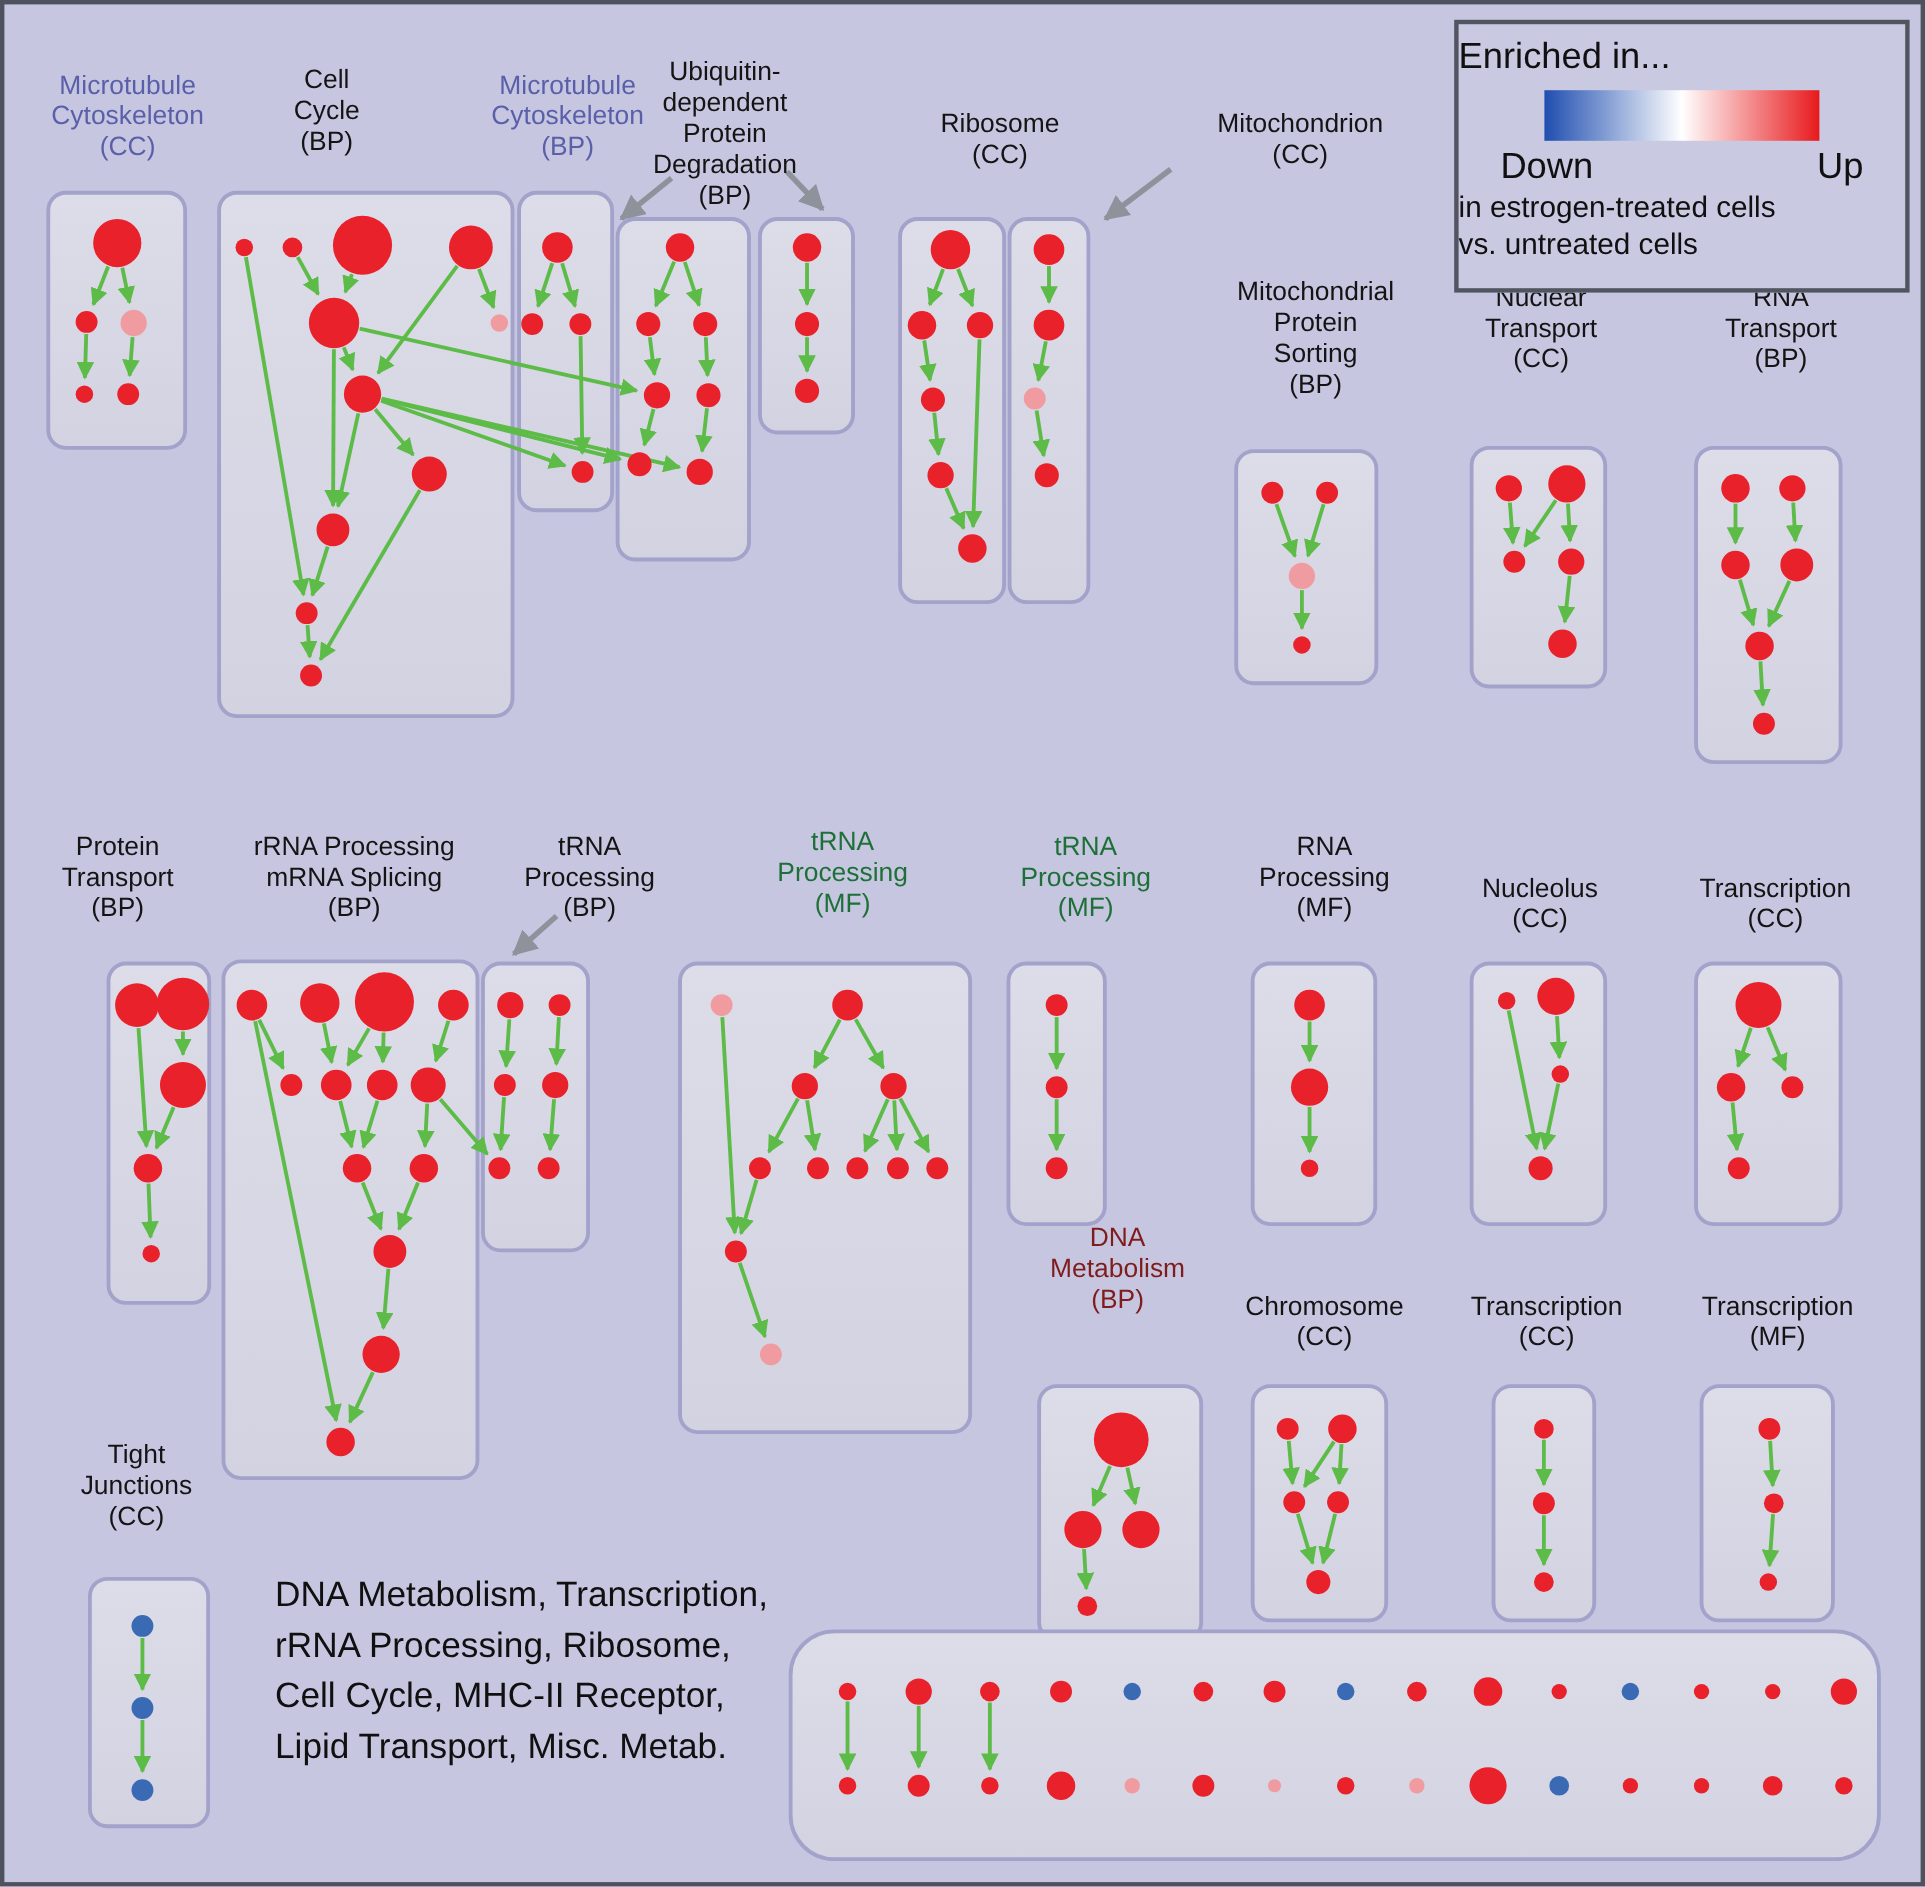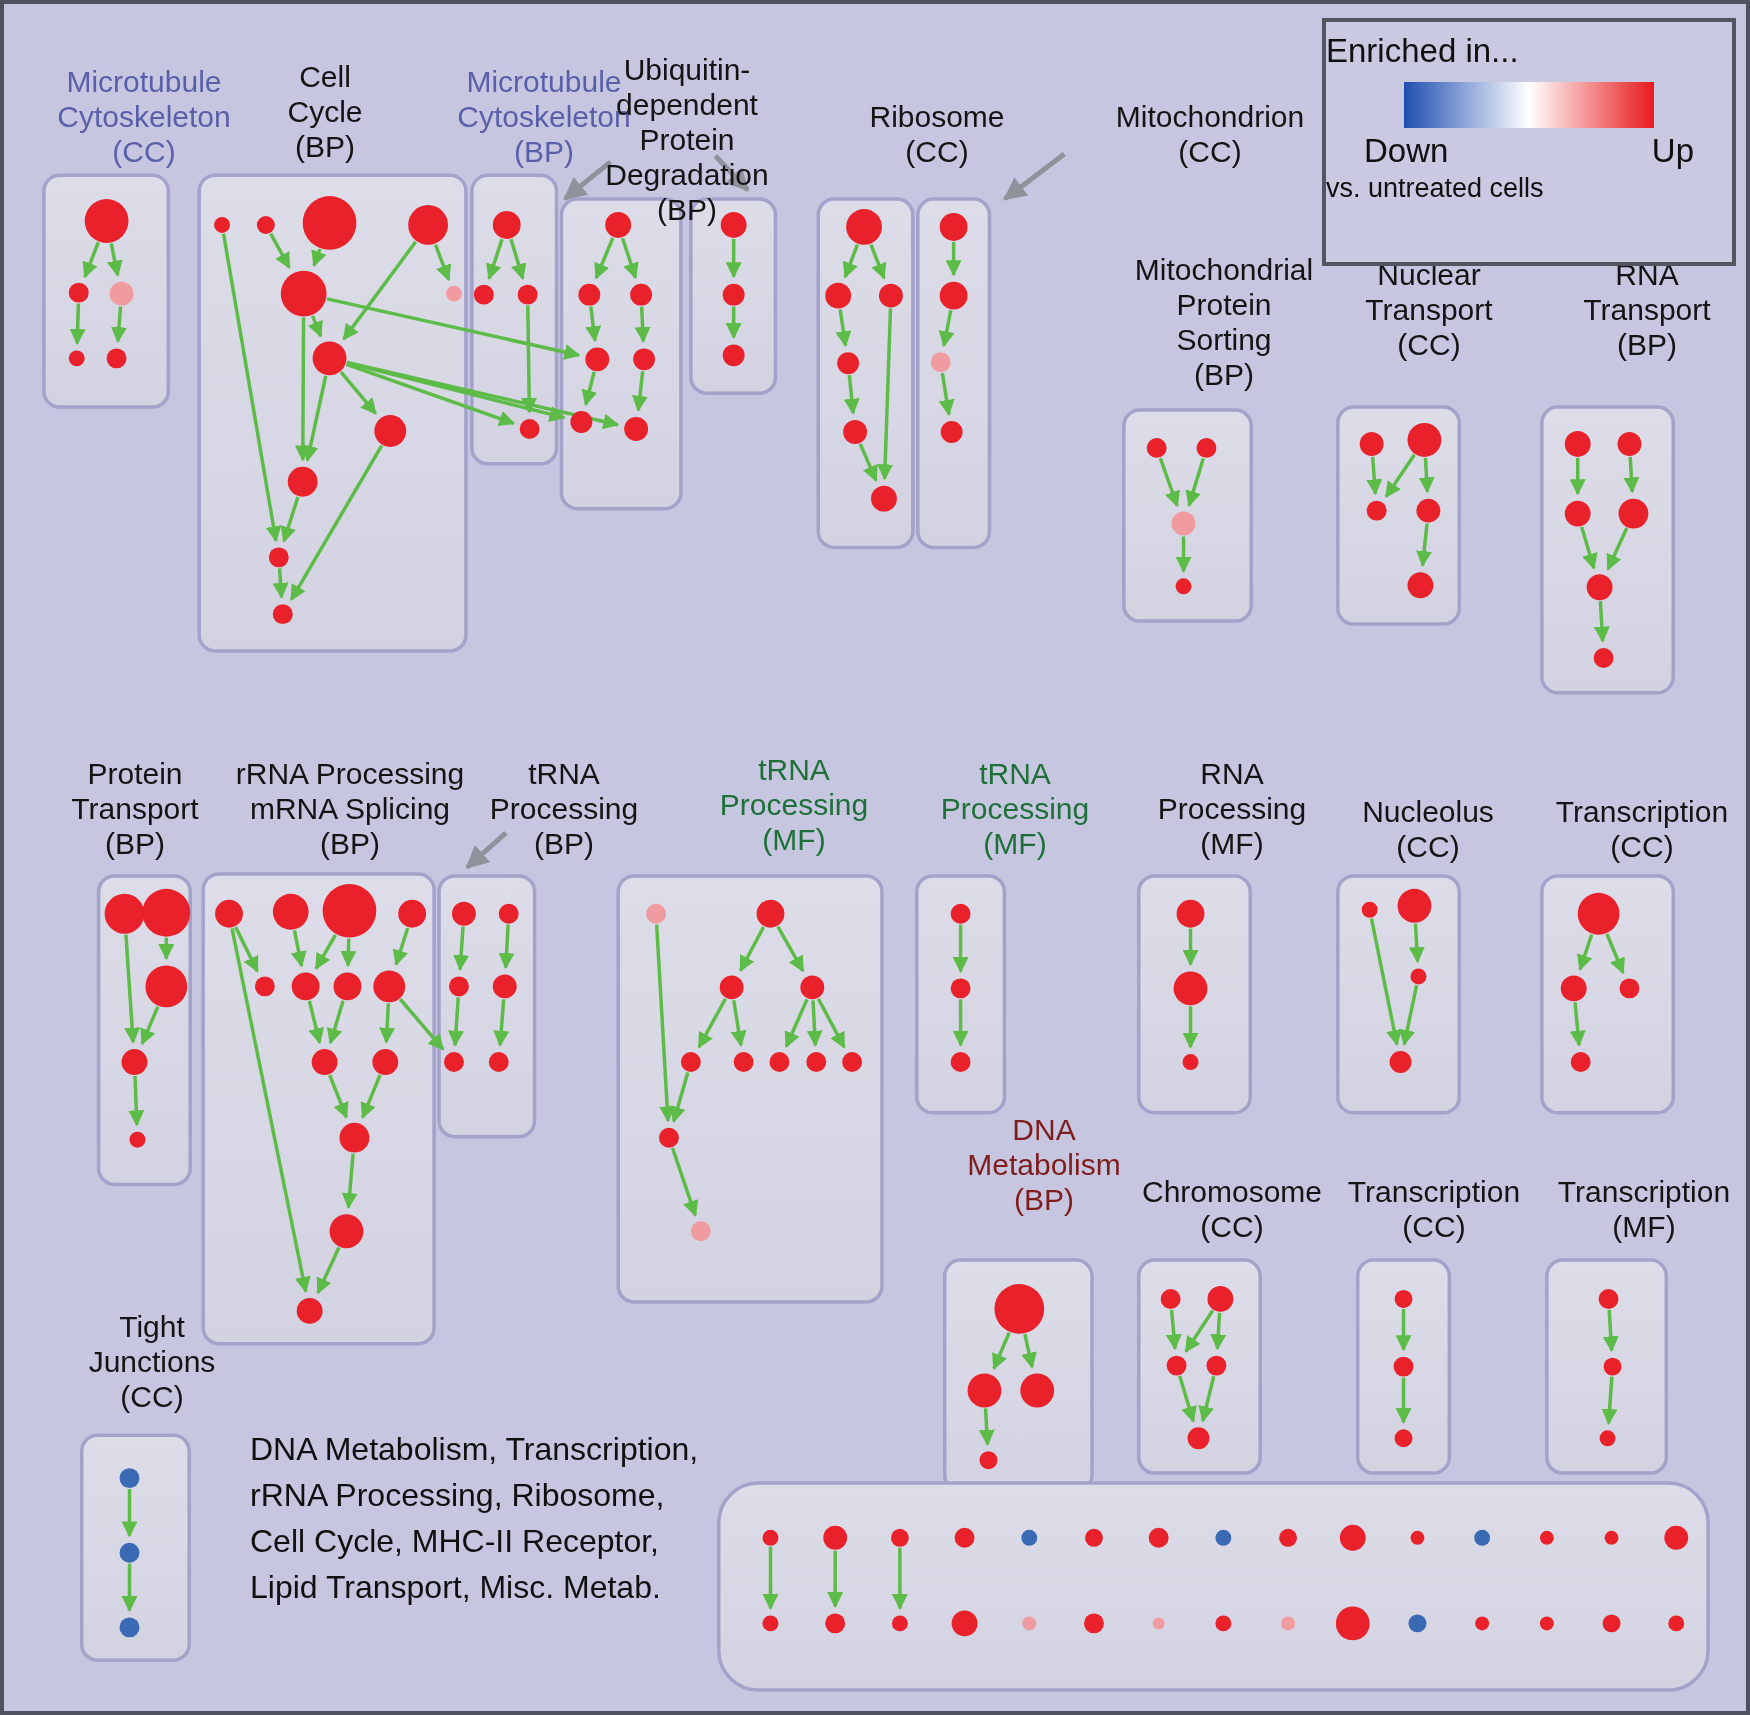--- a/index.html
+++ b/index.html
@@ -5,22 +5,22 @@
   * { margin:0; padding:0; box-sizing:border-box; }
   html,body { background:#b9b9d2; font-family:"Liberation Sans", sans-serif; }
   #figure {
     position:relative; width:1750px; height:1715px;
     background:#c6c6e0; border:4px solid #4d525e; overflow:hidden;
   }
   #diagram-svg { position:absolute; left:0; top:0; width:100%; height:100%; }
   #labels-layer { position:absolute; left:0; top:0; width:100%; height:100%; pointer-events:none; }
   .group-label {
     position:absolute; transform:translateX(-50%);
-    text-align:center; font-size:30px; line-height:1.17;
-    color:#141414; white-space:nowrap;margin-left:28px;
+    text-align:center; font-size:24px; line-height:1.17;
+    color:#141414; white-space:nowrap;
   }
   #legend {
     position:absolute; left:1318px; top:14px; width:414px; height:248px;
     border:4px solid #50555f; background:#c9c9e2; text-align:left; padding-top:10px;
   }
   .legend-title { font-size:33px; color:#101010; }
   .legend-bar { margin:12px auto 4px; width:250px; height:46px; }
   .legend-ends { display:flex; justify-content:space-between; padding:0 38px; font-size:33px; color:#101010; }
   .legend-sub { font-size:27px; color:#101010; margin-top:3px; }
   #misc-text {
@@ -447,20 +447,21 @@
       </div>
     </div>
 
   <div id="legend">
     <div class="legend-title">Enriched in...</div>
     <div class="legend-bar" id="legend-bar" style="background: linear-gradient(90deg, rgb(31, 78, 176), rgb(255, 255, 255) 50%, rgb(232, 25, 28));"></div>
     <div class="legend-ends">
       <span>Down</span>
       <span>Up</span>
     </div>
+    <div class="legend-sub">in estrogen-treated cells</div>
     <div class="legend-sub">vs. untreated cells</div>
   </div>
 
   <div id="misc-text">
       <div>DNA Metabolism, Transcription,</div>
       <div>rRNA Processing, Ribosome,</div>
       <div>Cell Cycle, MHC-II Receptor,</div>
       <div>Lipid Transport, Misc. Metab.</div>
     </div>
 </div>

